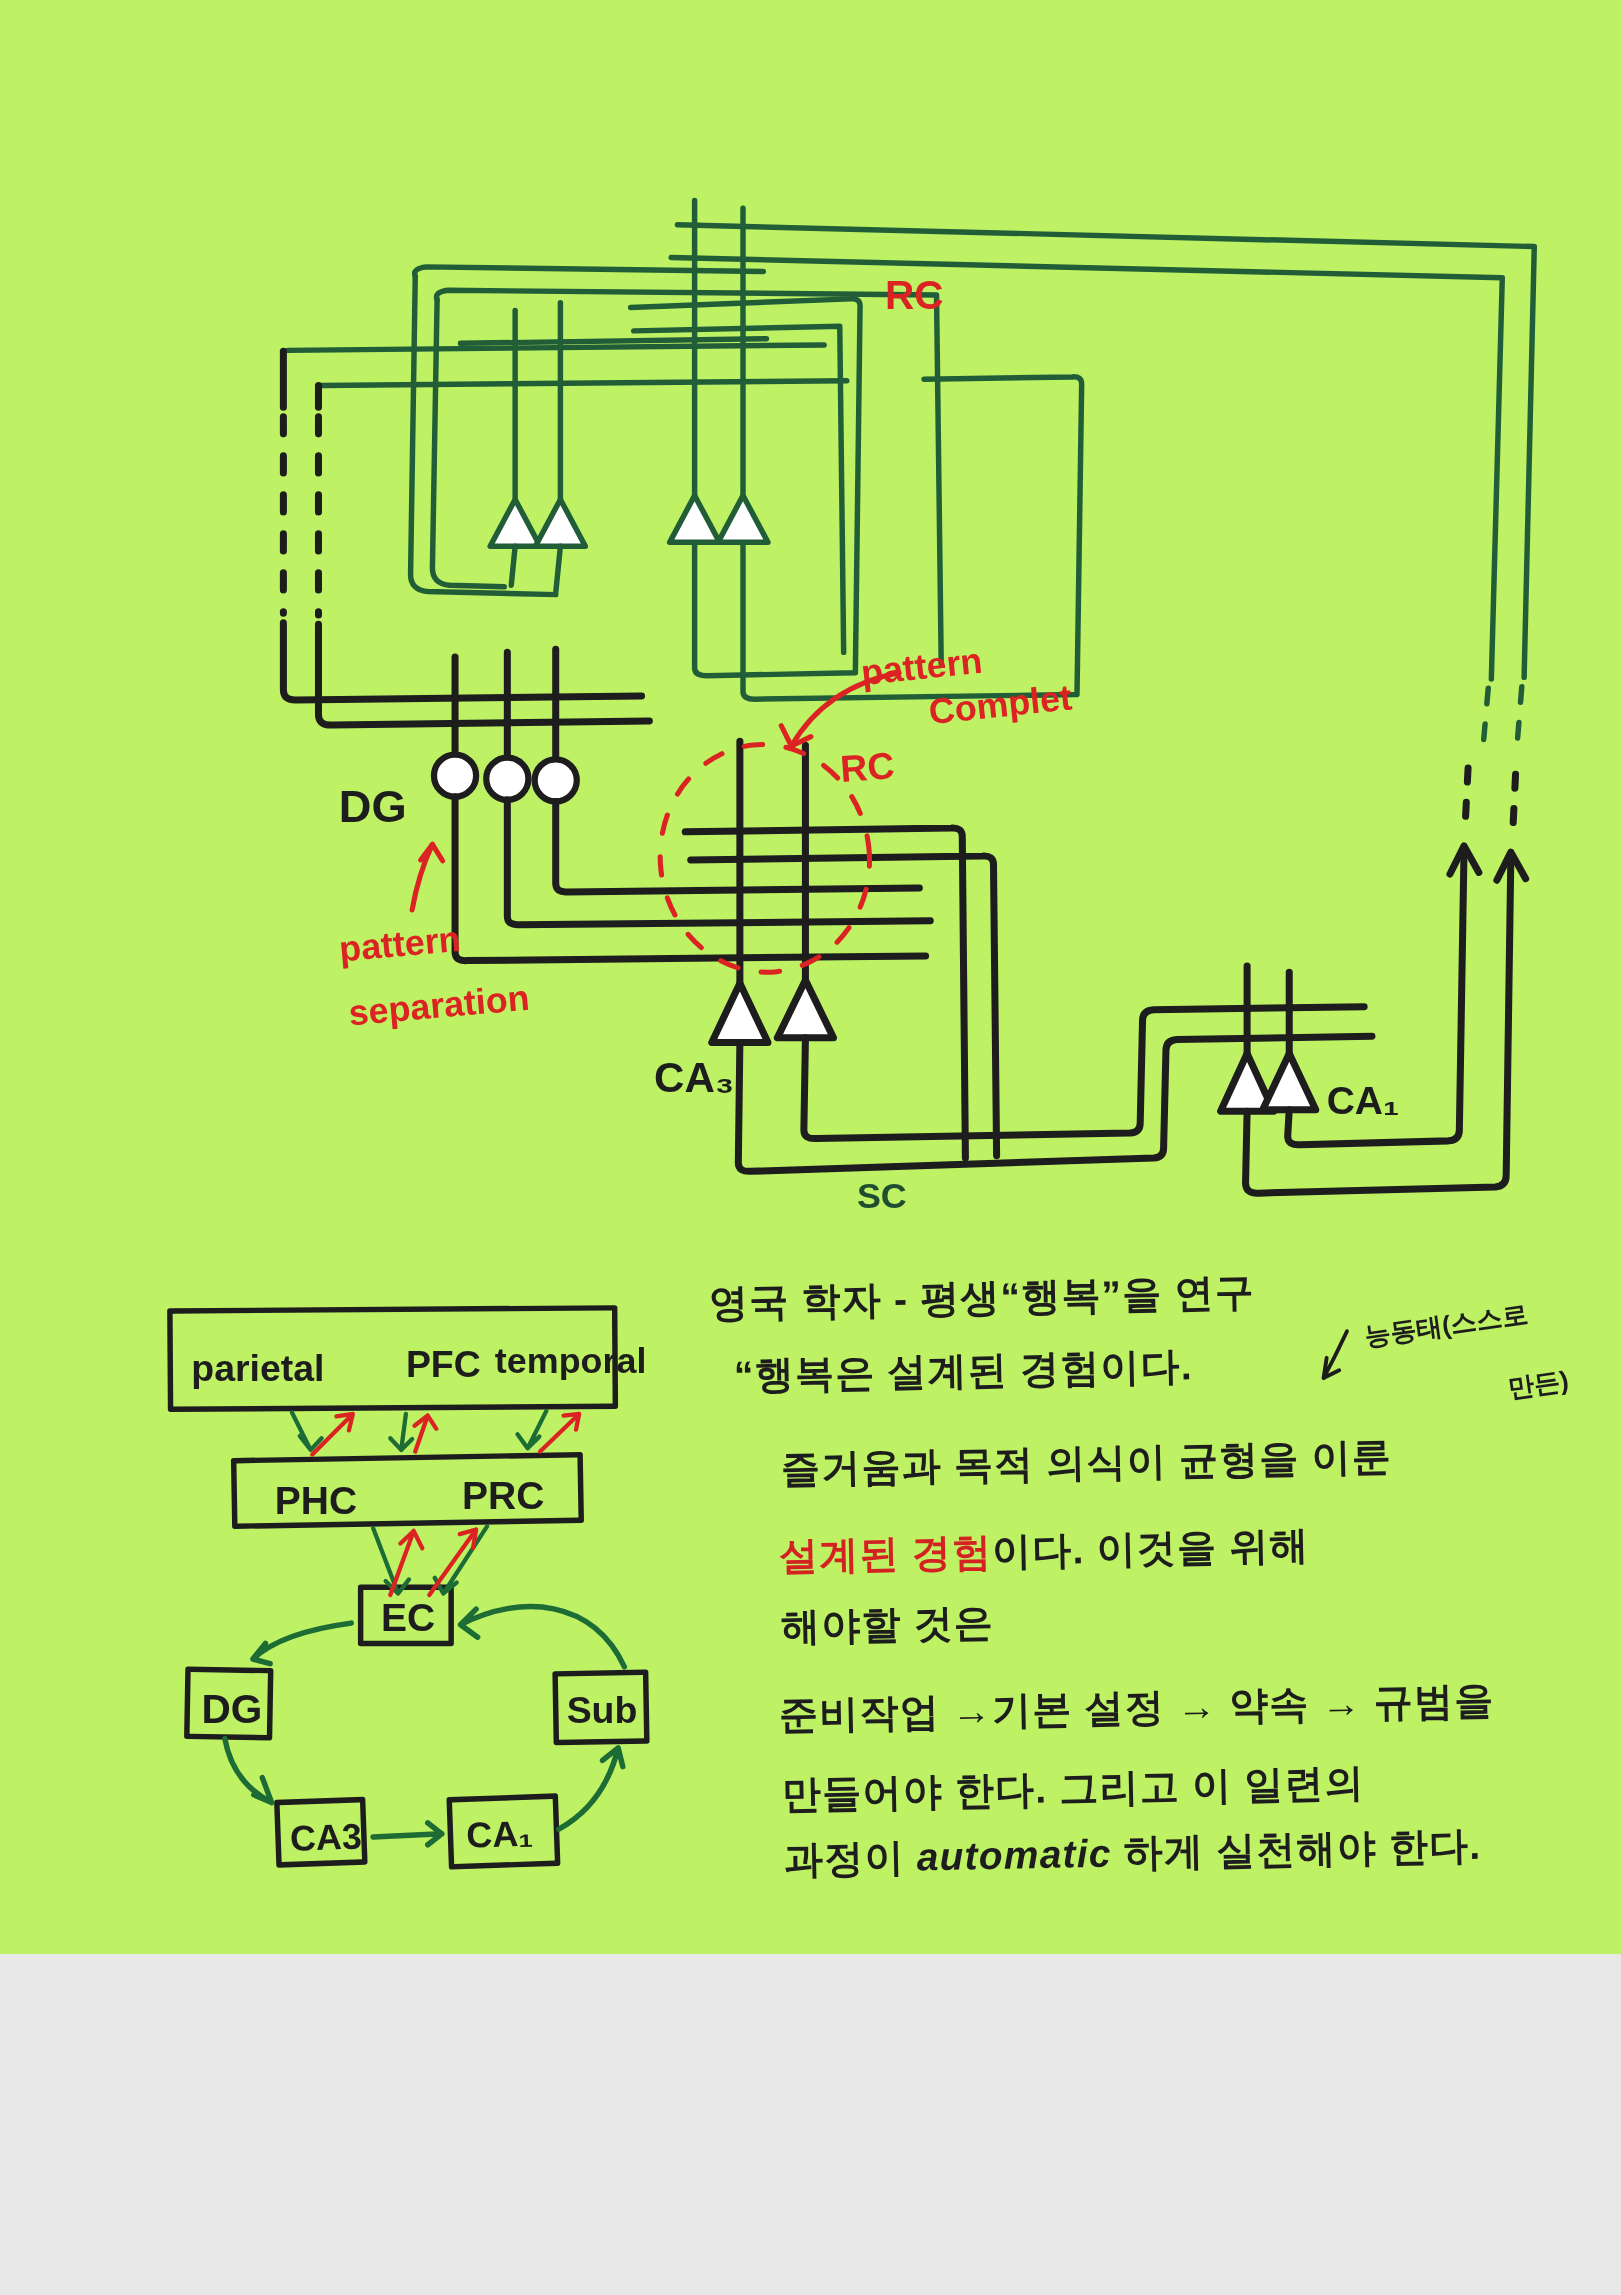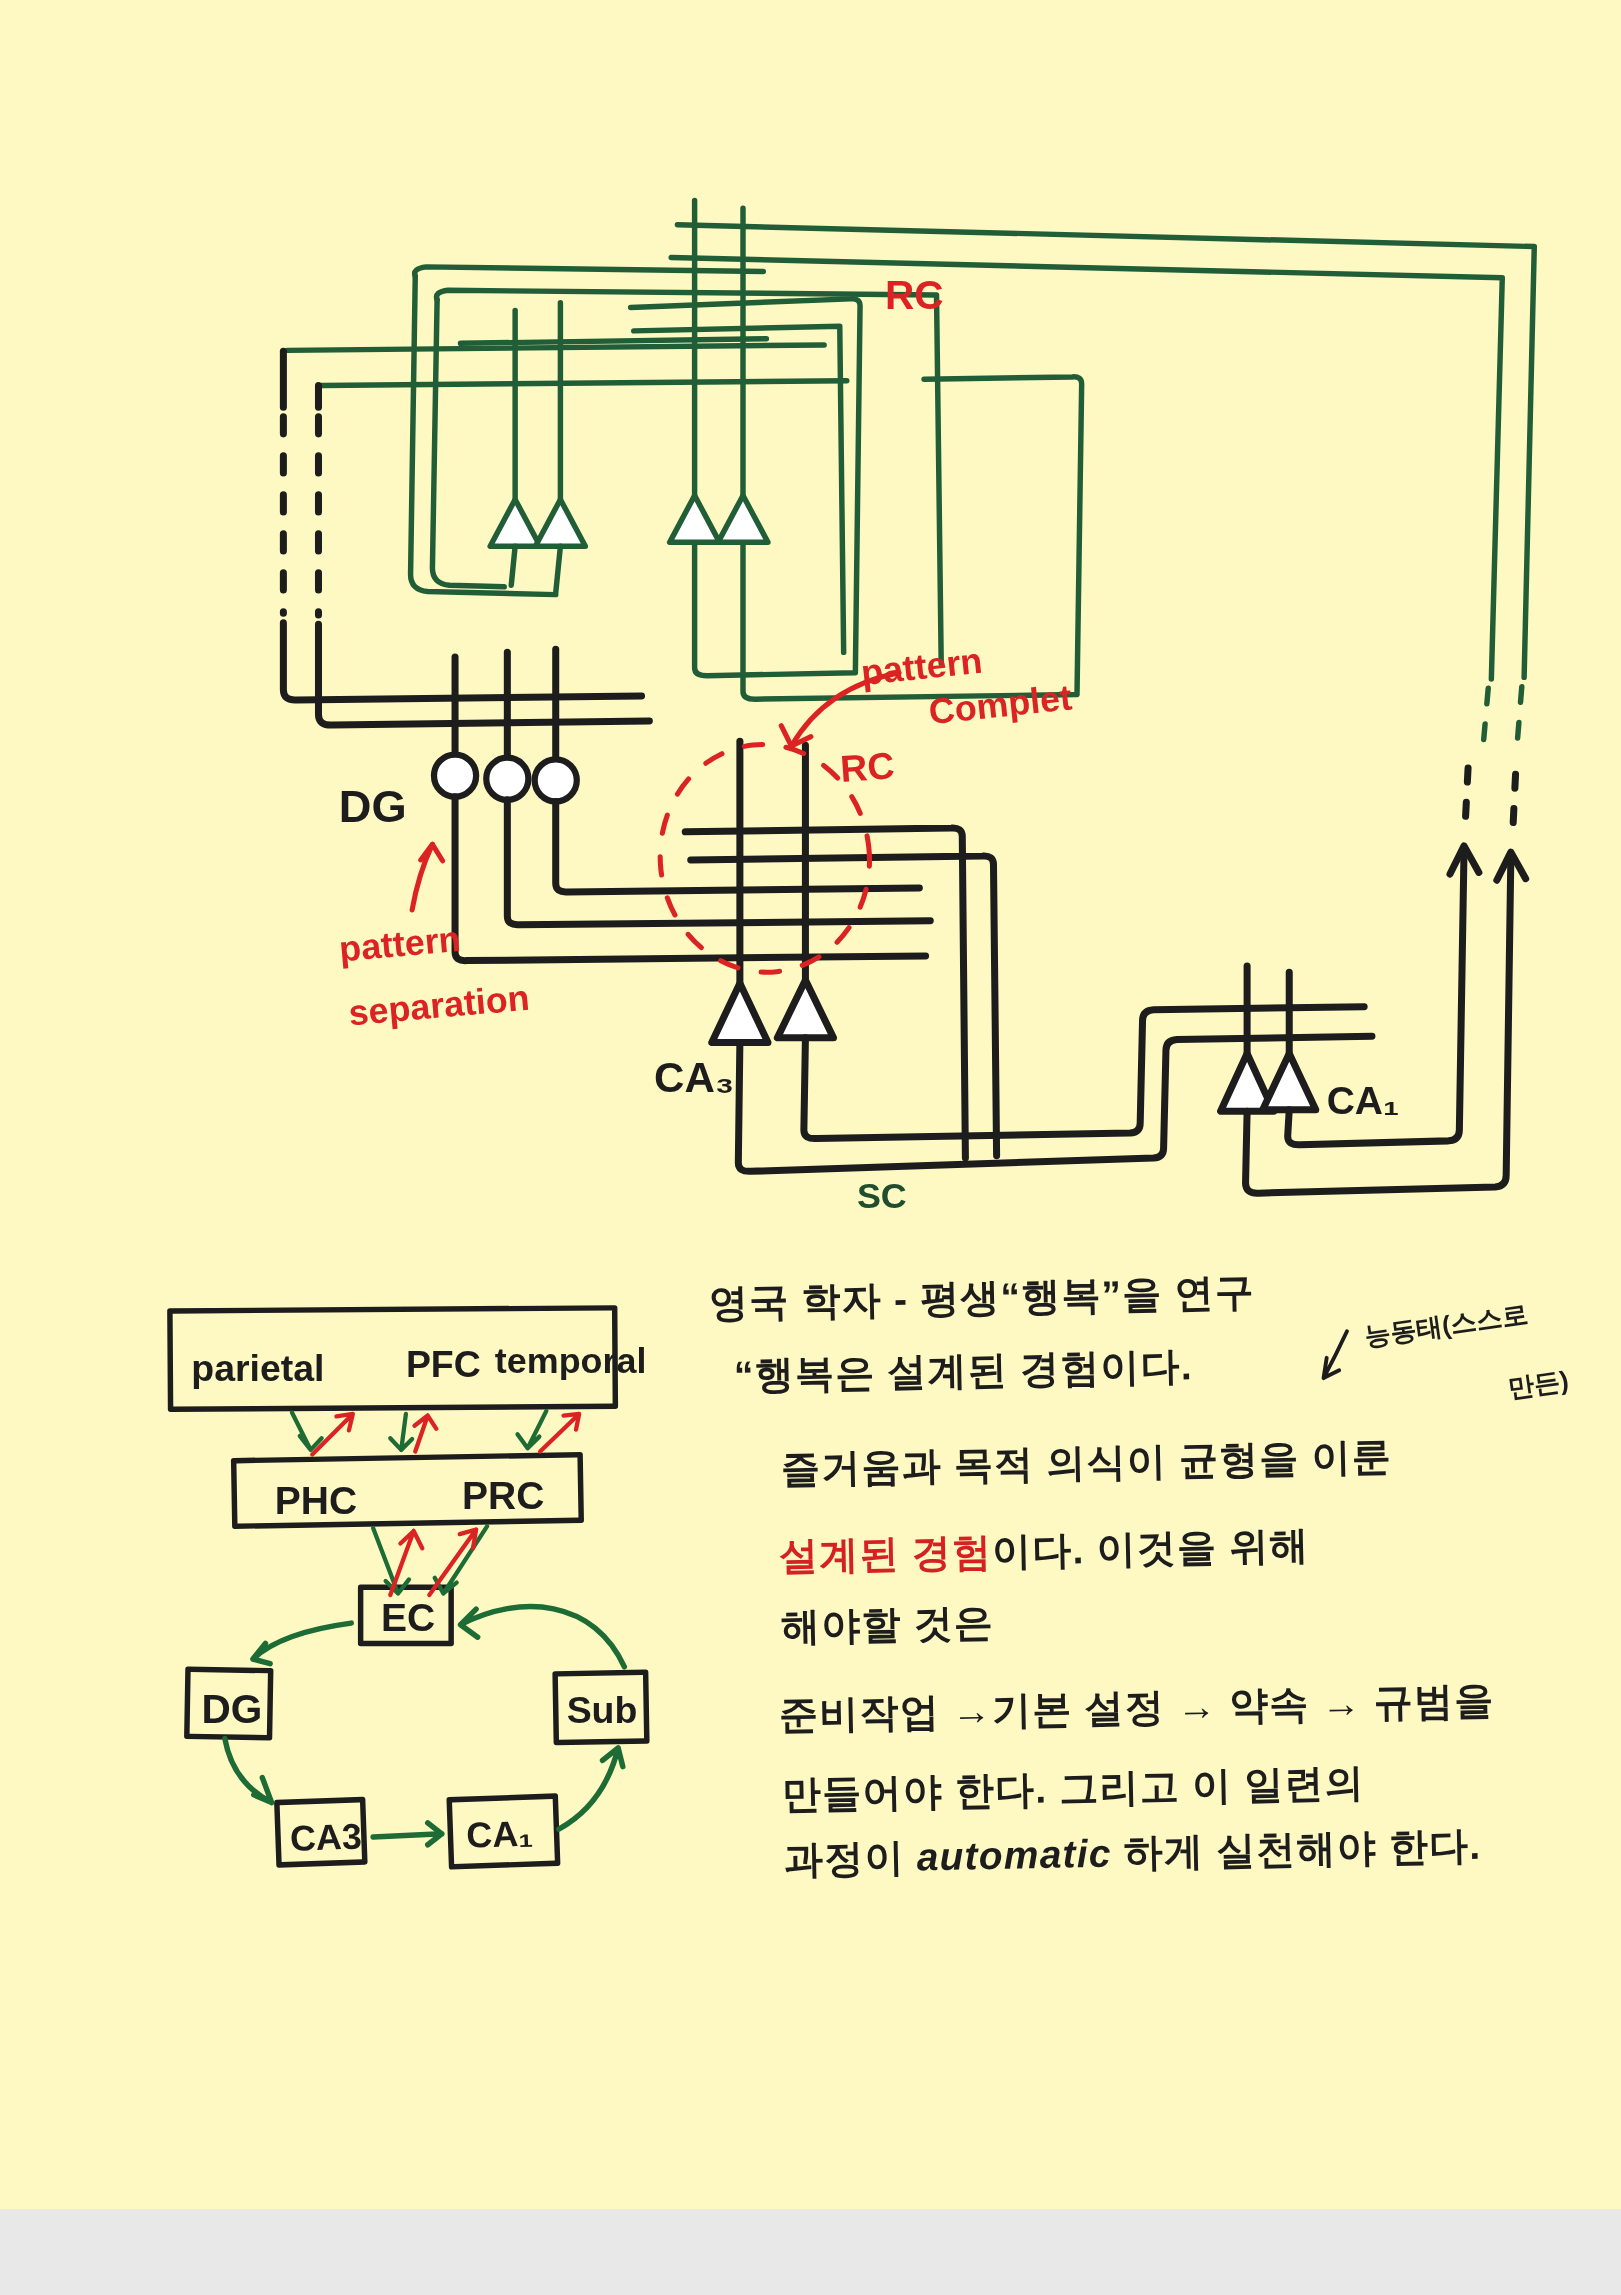--- a/index.html
+++ b/index.html
@@ -1,19 +1,19 @@
 <!DOCTYPE html>
 <html style="font-size:12.5px"><head>
 <meta charset="utf-8">
 <style>
   html,body{margin:0;padding:0;background:#e8e8e8;}
   .page{
     position:relative;
-    width:1621px;height:2209px;
-    background:#fef9c3;
+    width:1621px;height:1954px;
+    background:#bef264;
     font-family:"Liberation Sans","DejaVu Sans",sans-serif;
     overflow:hidden;
   }
   .diagram-svg{position:absolute;left:0;top:0;width:1621px;height:2295px;}
   .note-line{
     position:absolute;
     color:#1d1d1d;
     font-size:39px;
     font-weight:600;
     letter-spacing:1.2px;

